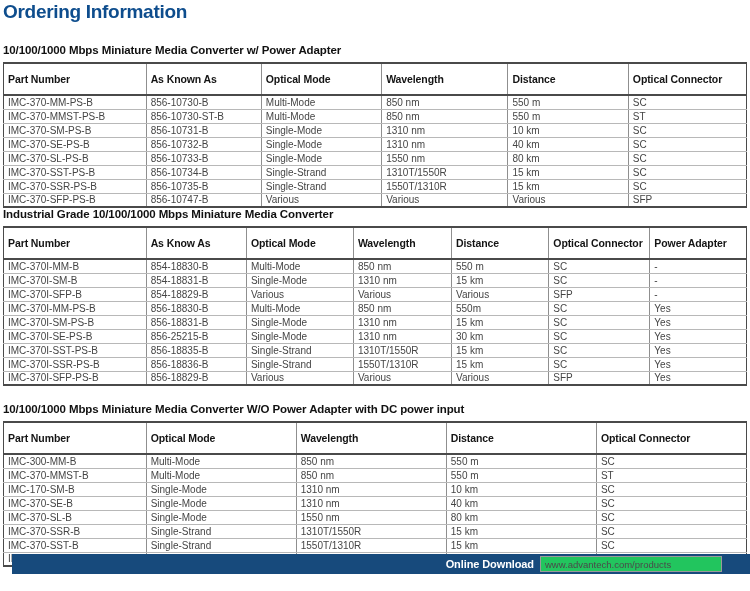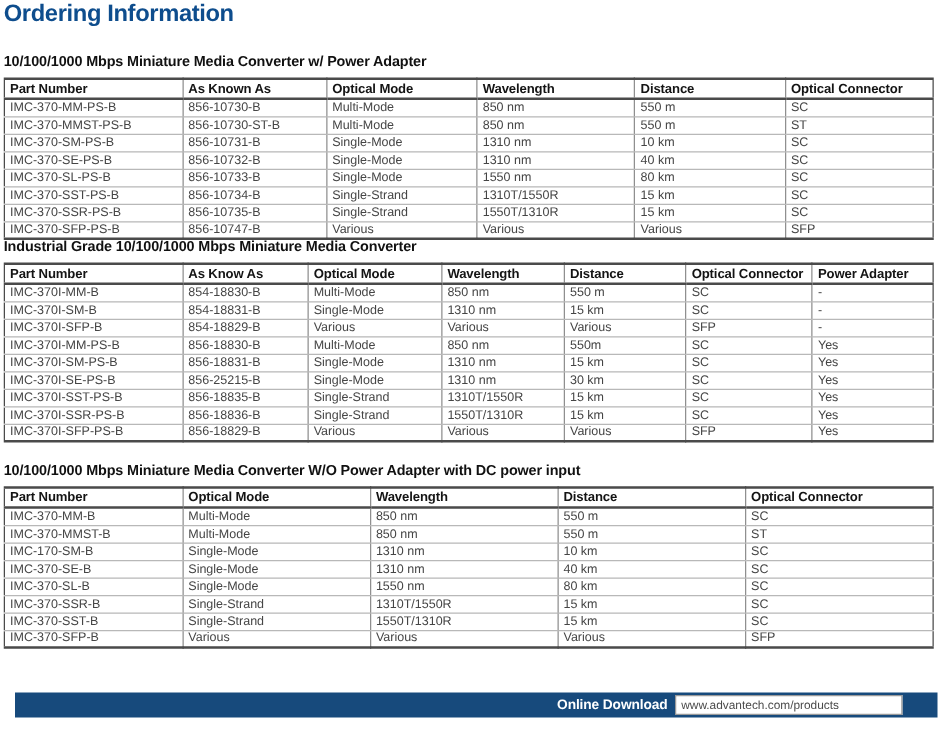--- a/index.html
+++ b/index.html
@@ -39,21 +39,21 @@
     border-bottom-width: 2px;
   }
   table.ordering th, table.ordering td {
     border-right: 1px solid #8f8f8f;
     text-align: left;
     overflow: hidden; white-space: nowrap;
   }
   table.ordering th:last-child, table.ordering td:last-child { border-right: none; }
   table.ordering th {
     font-size: 10.5px; font-weight: bold; color: #141414;
-    height: 16px; padding: 1px 4px;
+    height: 32px; padding: 1px 4px;
     border-bottom: 2px solid #4a4a4a;
     letter-spacing: -0.1px;
   }
   table.ordering td {
     font-size: 10px; font-weight: normal; color: #454545;
     height: 14px; padding: 0 4px;
     border-bottom: 1px solid #b8b8b8;
   }
   table.ordering tr:last-child td { border-bottom: none; }
 
@@ -78,21 +78,21 @@
     display: flex; align-items: center; justify-content: flex-end;
     padding-right: 40px;
   }
   .dl-label {
     color: #ffffff; font-weight: bold; font-size: 11px;
     letter-spacing: -0.1px; margin-right: 6px; white-space: nowrap;
   }
   .dl-box {
     display: flex; align-items: center;
     width: 182px; height: 16px;
-    background: #ffffff; border: 1px solid #9a9a9a;
+    background: #22c55e; border: 1px solid #9a9a9a;
     font-size: 9.5px; color: #4a4a4a;
     padding-left: 4px; white-space: nowrap;
   }
 </style>
 </head>
 <body>
 
 <div class="page">
   <h1 class="page-title">Ordering Information</h1>
 
@@ -310,21 +310,21 @@
             <tr>
               <th>Part Number</th>
               <th>Optical Mode</th>
               <th>Wavelength</th>
               <th>Distance</th>
               <th>Optical Connector</th>
             </tr>
           </thead>
       <tbody>
             <tr>
-              <td>IMC-370-MM-B</td>
+              <td>IMC-300-MM-B</td>
               <td>Multi-Mode</td>
               <td>850 nm</td>
               <td>550 m</td>
               <td>SC</td>
             </tr>
             <tr>
               <td>IMC-370-MMST-B</td>
               <td>Multi-Mode</td>
               <td>850 nm</td>
               <td>550 m</td>

